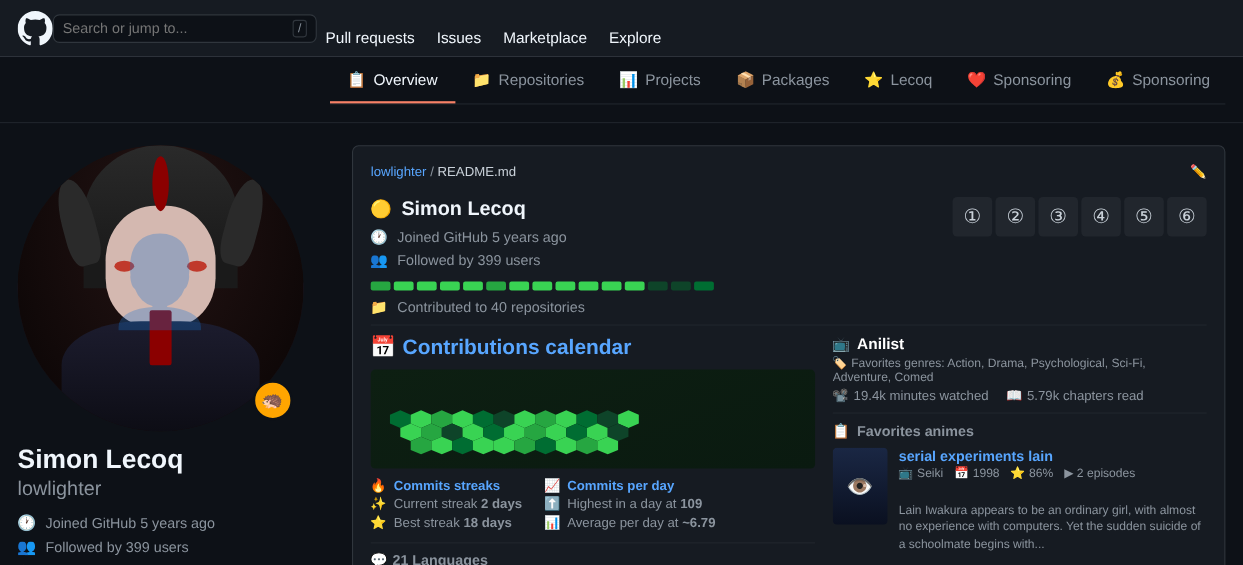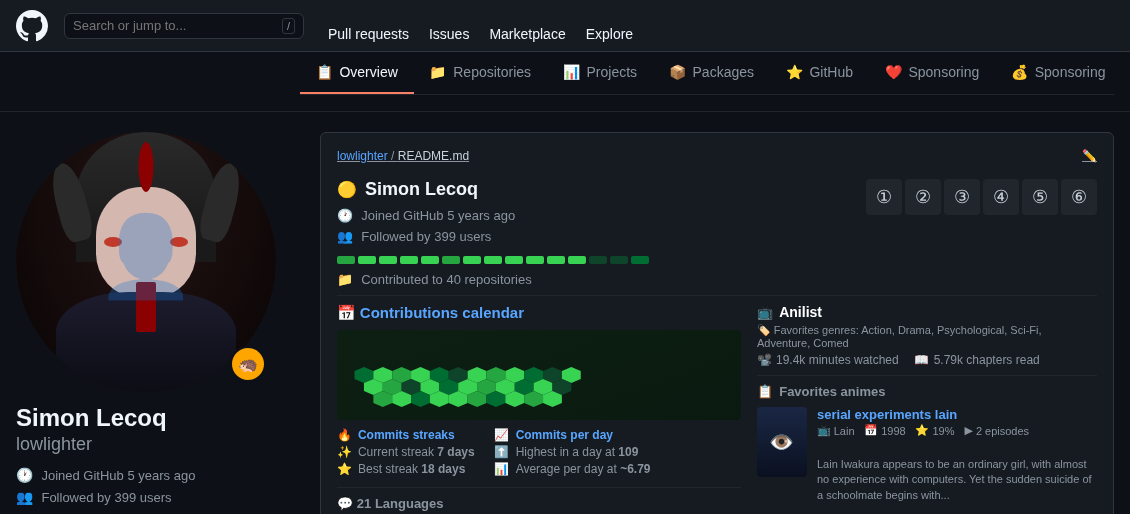--- a/index.html
+++ b/index.html
@@ -14,21 +14,20 @@
     }
 
     
     .header {
       background: #161b22;
       border-bottom: 1px solid #30363d;
       display: flex;
       align-items: center;
       padding: 0 16px;
       height: 52px;
-      gap: 16px;
     }
     .header-logo {
       width: 32px;
       height: 32px;
       fill: #f0f6fc;
       flex-shrink: 0;
     }
     .search-bar {
       display: flex;
       align-items: center;
@@ -172,21 +171,20 @@
       border-radius: 6px;
       padding: 16px;
     }
     .readme-header {
       display: flex;
       justify-content: space-between;
       align-items: center;
       margin-bottom: 16px;
       font-size: 12px;
       color: #8b949e;
-      text-decoration: underline;
     }
     .readme-path { color: #8b949e; }
     .readme-path span { color: #58a6ff; }
     .edit-icon { cursor: pointer; color: #8b949e; }
 
     .profile-info {
       display: flex;
       flex-direction: column;
       gap: 6px;
       margin-bottom: 12px;
@@ -194,21 +192,21 @@
     .info-row {
       display: flex;
       align-items: center;
       gap: 8px;
       font-size: 13px;
       color: #8b949e;
     }
     .info-icon { font-size: 14px; }
     .section-title {
       color: #58a6ff;
-      font-size: 15px;
+      font-size: 19px;
       font-weight: 600;
       margin-bottom: 8px;
     }
 
     
     .activity-bar {
       display: flex;
       align-items: center;
       gap: 3px;
       margin-bottom: 8px;
@@ -349,21 +347,21 @@
     <a href="#" class="tab-item">
       <span>📊</span>
       <span>Projects</span>
     </a>
     <a href="#" class="tab-item">
       <span>📦</span>
       <span>Packages</span>
     </a>
     <a href="#" class="tab-item">
       <span>⭐</span>
-      <span>GitHub</span>
+      <span>Lecoq</span>
     </a>
     <a href="#" class="tab-item">
       <span>❤️</span>
       <span>Sponsoring</span>
     </a>
     <a href="#" class="tab-item">
       <span>💰</span>
       <span>Sponsoring</span>
     </a>
   </div>
@@ -539,21 +537,21 @@
           </div>
 
           <div style="display:flex;gap:20px;">
             <div>
               <div class="streak-item">
                 <span>🔥</span>
                 <a href="#" class="streak-link">Commits streaks</a>
               </div>
               <div class="streak-item">
                 <span>✨</span>
-                <span>Current streak <strong>7 days</strong></span>
+                <span>Current streak <strong>2 days</strong></span>
               </div>
               <div class="streak-item">
                 <span>⭐</span>
                 <span>Best streak <strong>18 days</strong></span>
               </div>
             </div>
             <div>
               <div class="streak-item">
                 <span>📈</span>
                 <a href="#" class="streak-link">Commits per day</a>
@@ -611,29 +609,29 @@
 
           <div class="anime-card">
             <div class="anime-thumb" style="background:#1a2744;">
               <div style="width:100%;height:100%;background:linear-gradient(180deg,#1a2744,#0a1020);display:flex;align-items:center;justify-content:center;font-size:20px;">👁️</div>
             </div>
             <div class="anime-info">
               <a href="#" class="anime-title">serial experiments lain</a>
               <div class="anime-meta">
                 <span class="anime-meta-item">
                   <span>📺</span>
-                  <span>Lain</span>
+                  <span>Seiki</span>
                 </span>
                 <span class="anime-meta-item">
                   <span>📅</span>
                   <span>1998</span>
                 </span>
                 <span class="anime-meta-item">
                   <span>⭐</span>
-                  <span>19%</span>
+                  <span>86%</span>
                 </span>
                 <span class="anime-meta-item">
                   <span>▶</span>
                   <span>2 episodes</span>
                 </span>
               </div>
               <div class="anime-desc">Lain Iwakura appears to be an ordinary girl, with almost no experience with computers. Yet the sudden suicide of a schoolmate begins with...</div>
             </div>
           </div>
 

